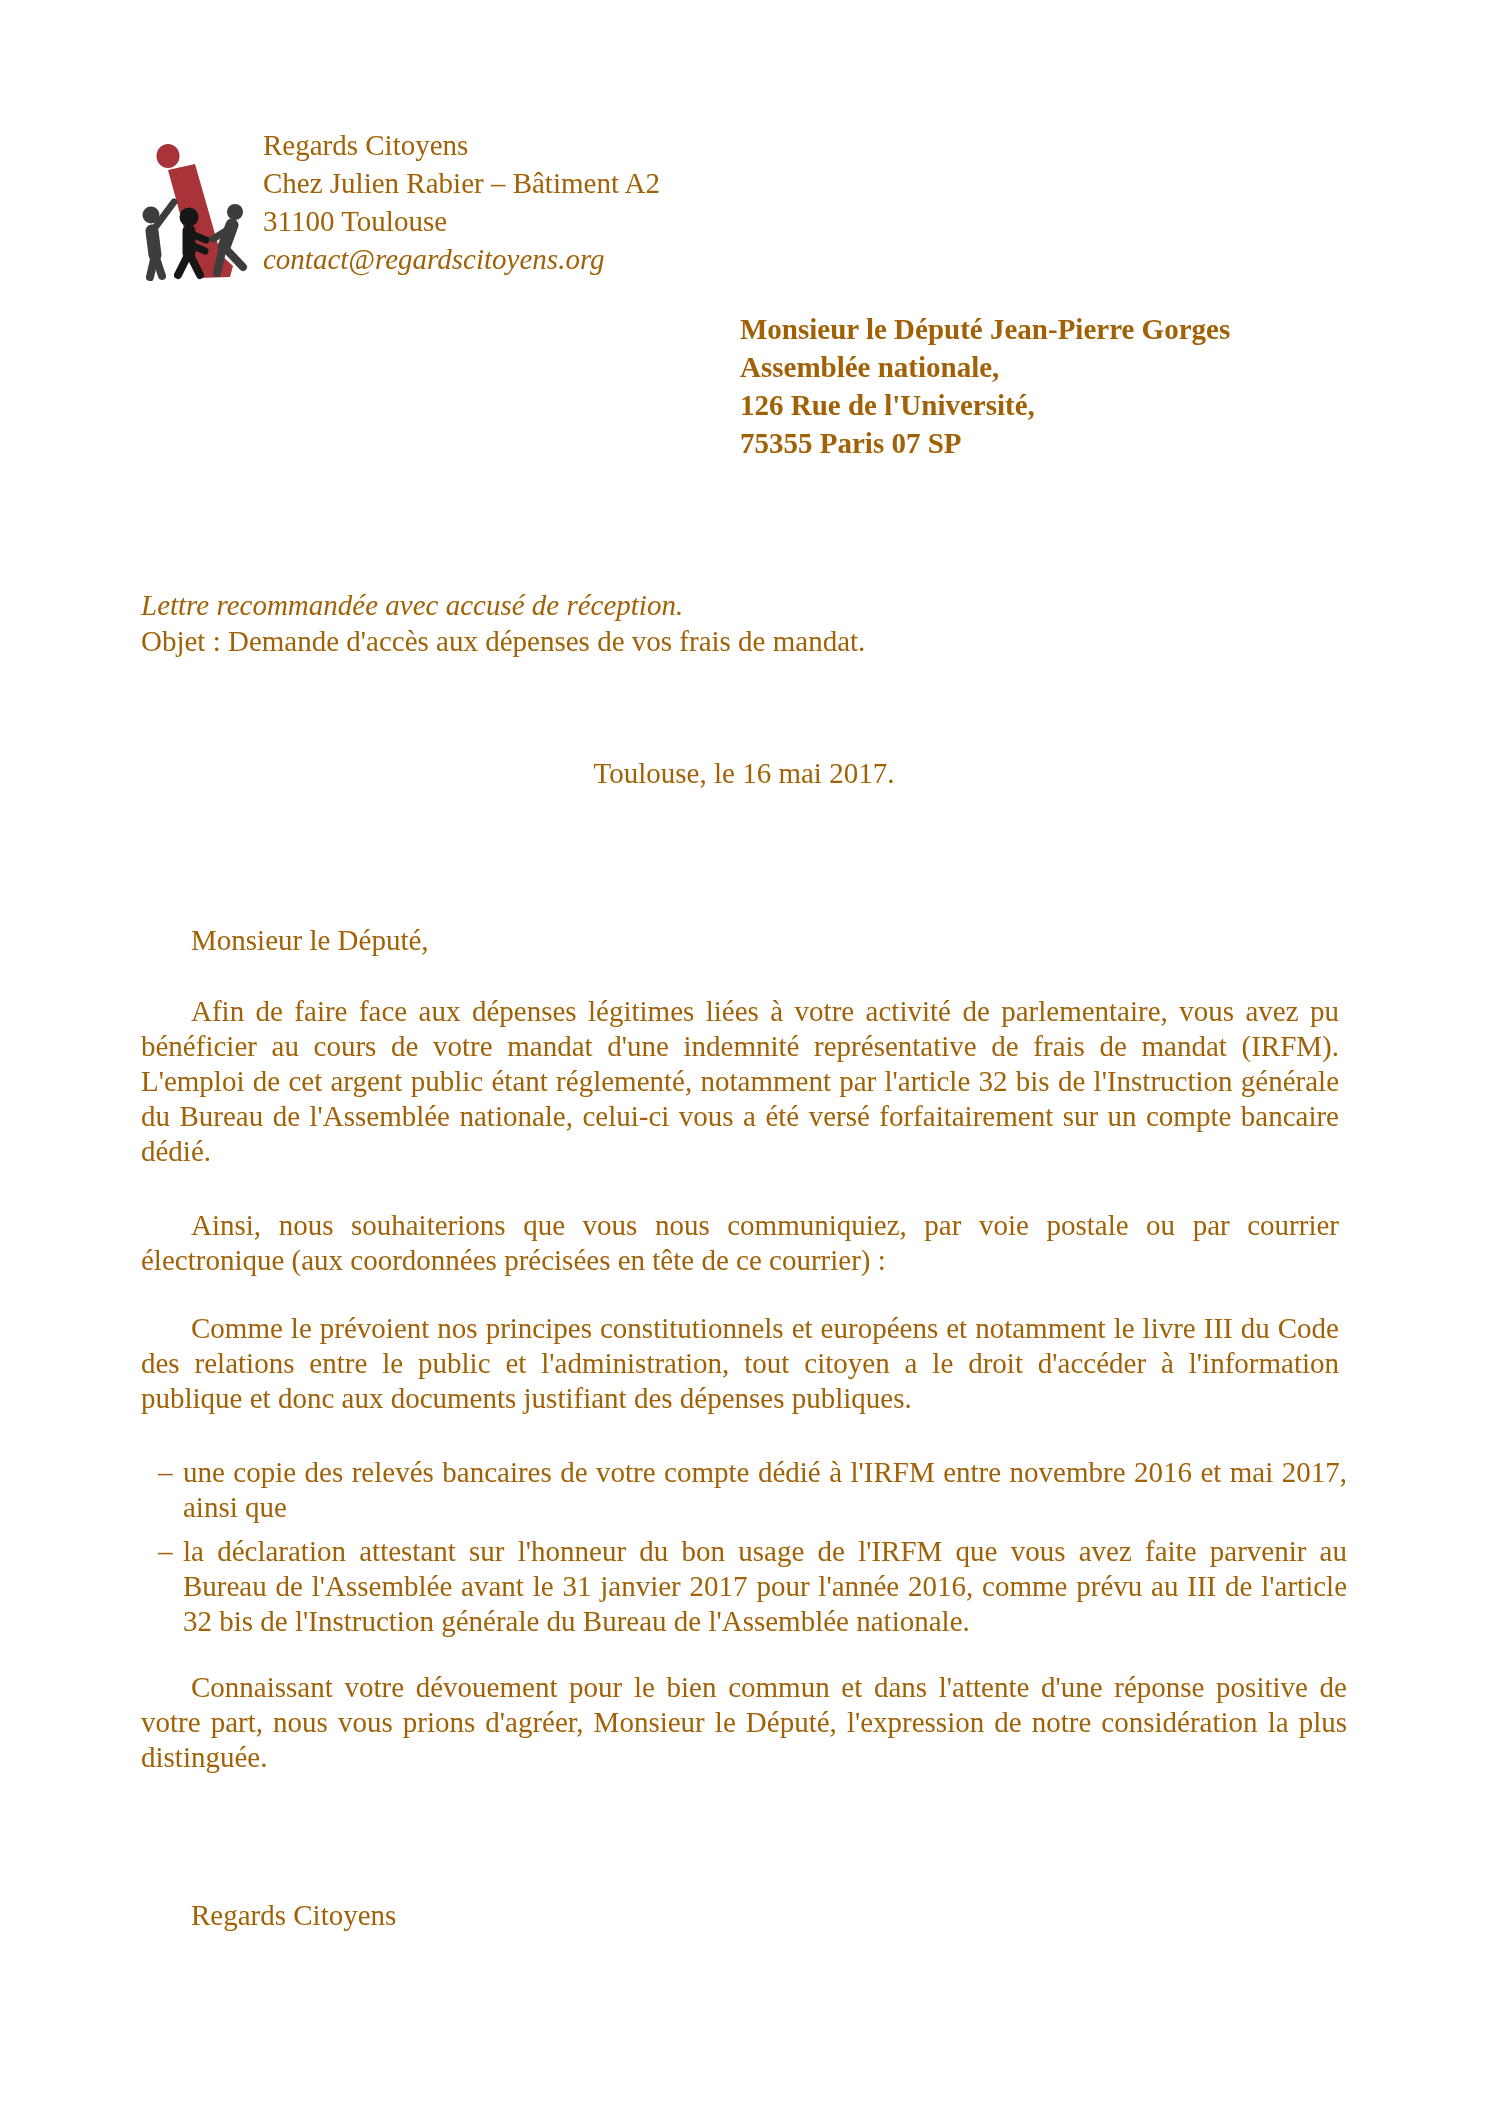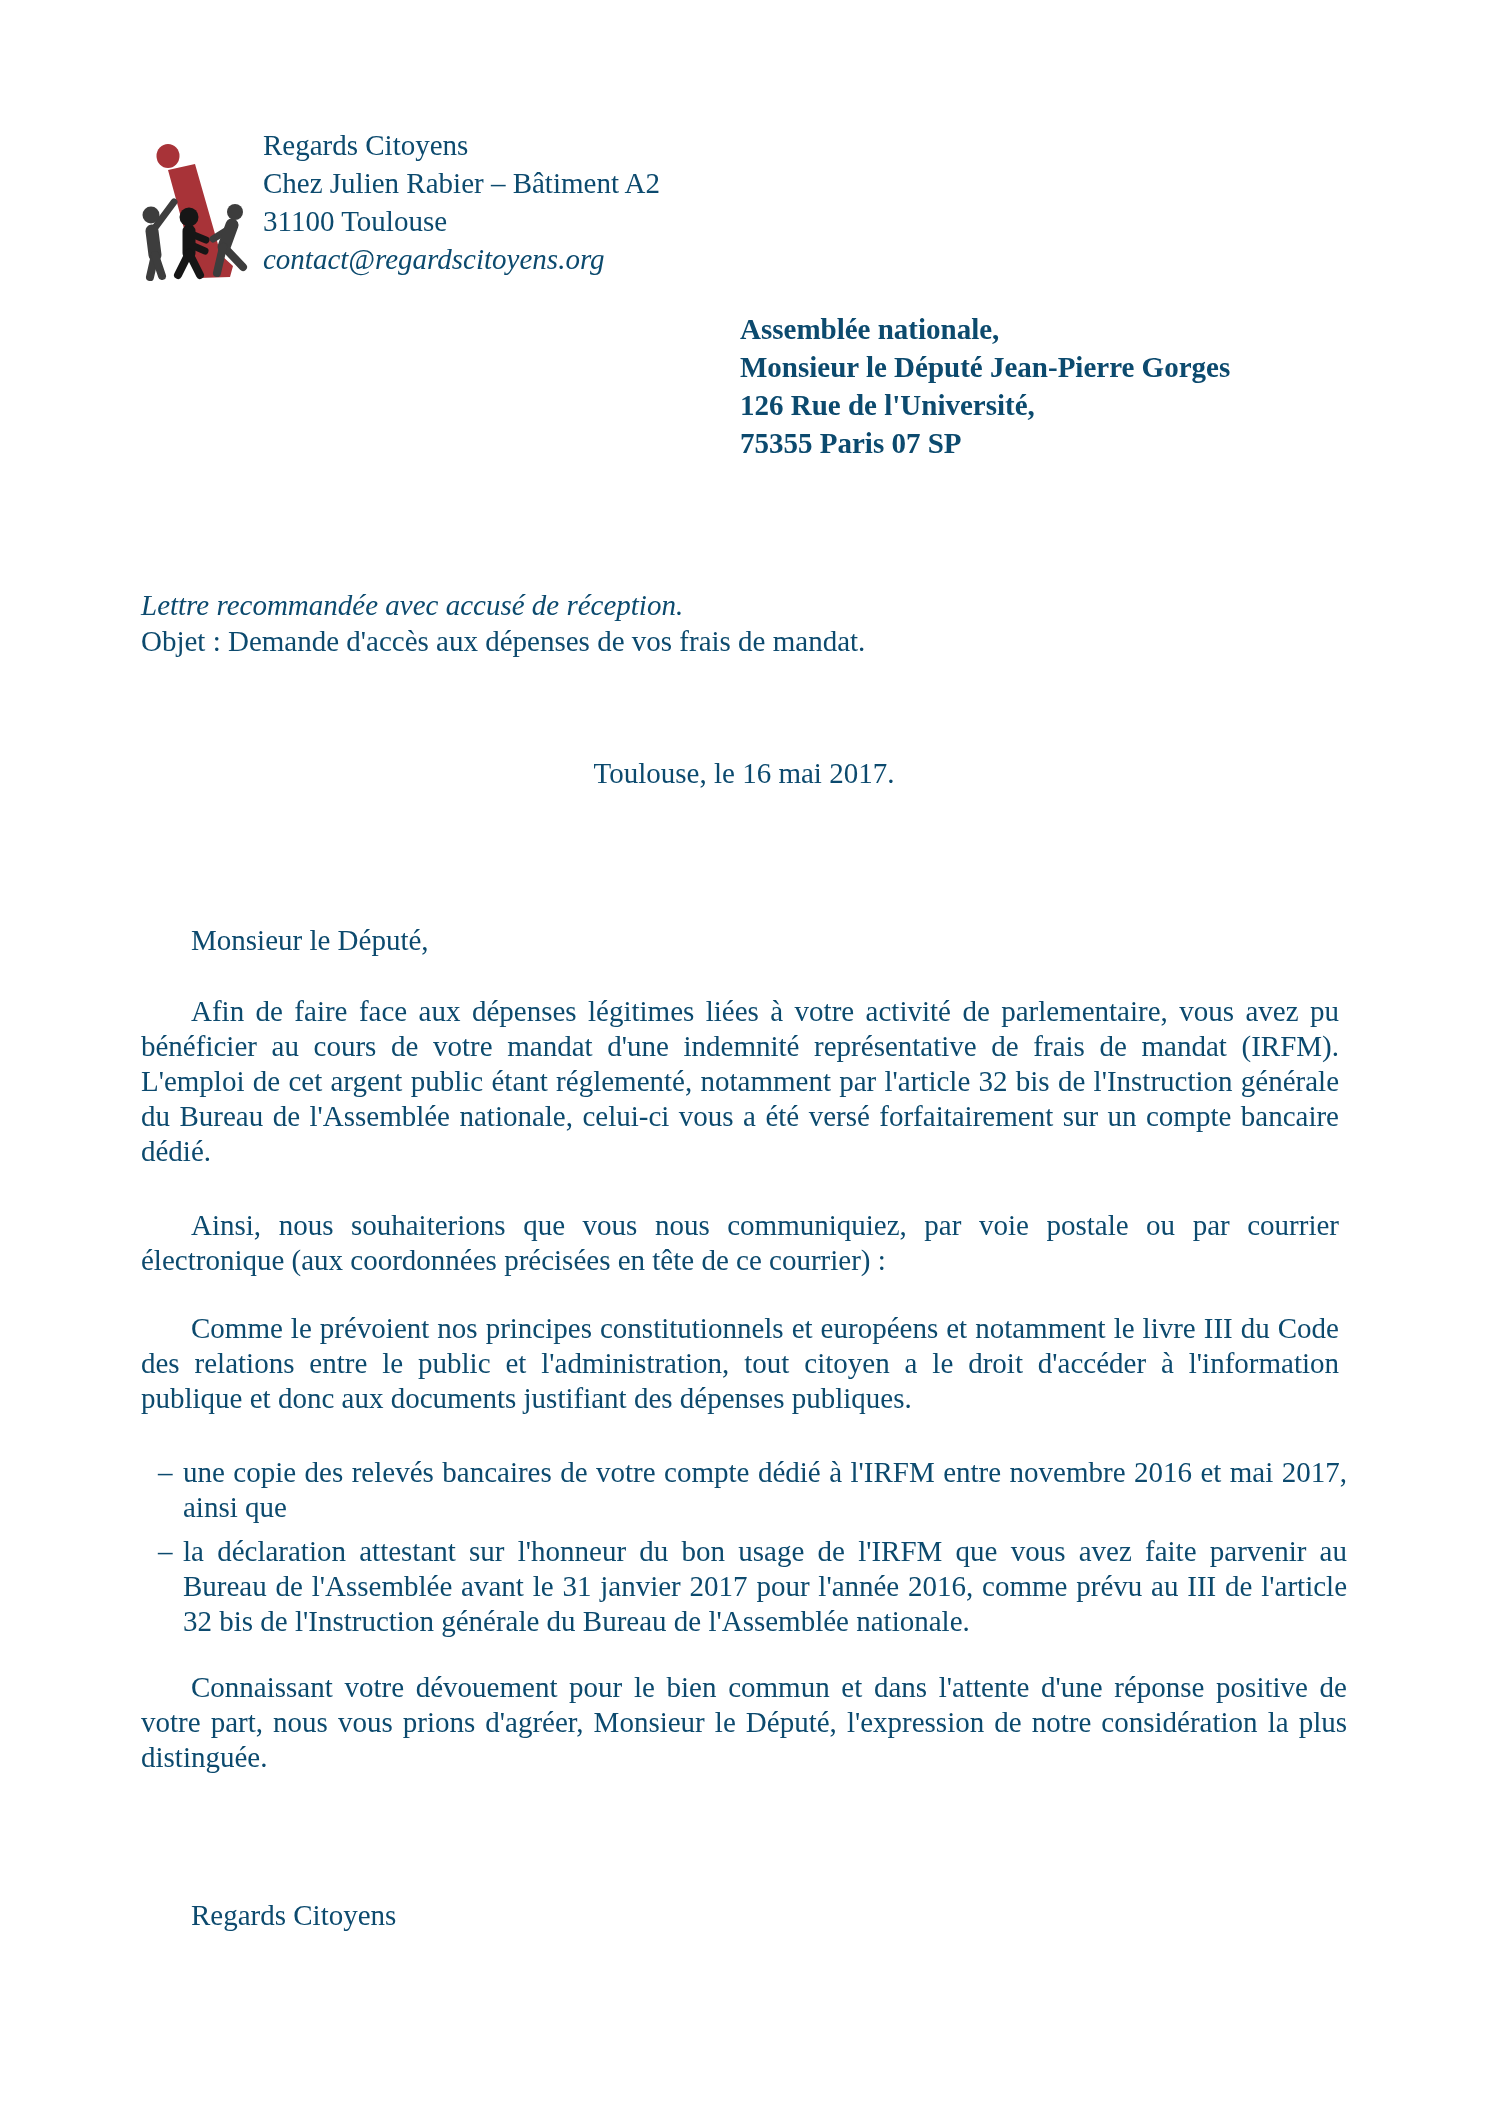--- a/index.html
+++ b/index.html
@@ -6,21 +6,21 @@
     margin: 0;
     padding: 0;
     background: #ffffff;
   }
   .page {
     position: relative;
     width: 1488px;
     height: 2105px;
     background: #ffffff;
     font-family: "Liberation Serif", "DejaVu Serif", serif;
-    color: #0c4a6e;
+    color: #a16207;
     font-size: 29px;
     overflow: hidden;
   }
   
   .logo {
     position: absolute;
     left: 137px;
     top: 143px;
     width: 112px;
     height: 140px;
@@ -132,22 +132,22 @@
   </div>
 
   <div class="sender">
     <div>Regards Citoyens</div>
     <div>Chez Julien Rabier – Bâtiment A2</div>
     <div>31100 Toulouse</div>
     <div class="italic">contact@regardscitoyens.org</div>
   </div>
 
   <div class="recipient">
+    <div>Monsieur le Député Jean-Pierre Gorges</div>
     <div>Assemblée nationale,</div>
-    <div>Monsieur le Député Jean-Pierre Gorges</div>
     <div>126 Rue de l'Université,</div>
     <div>75355 Paris 07 SP</div>
   </div>
 
   <div class="meta">
     <div class="italic">Lettre recommandée avec accusé de réception.</div>
     <div>Objet : Demande d'accès aux dépenses de vos frais de mandat.</div>
   </div>
 
   <div class="dateline">Toulouse, le 16 mai 2017.</div>

